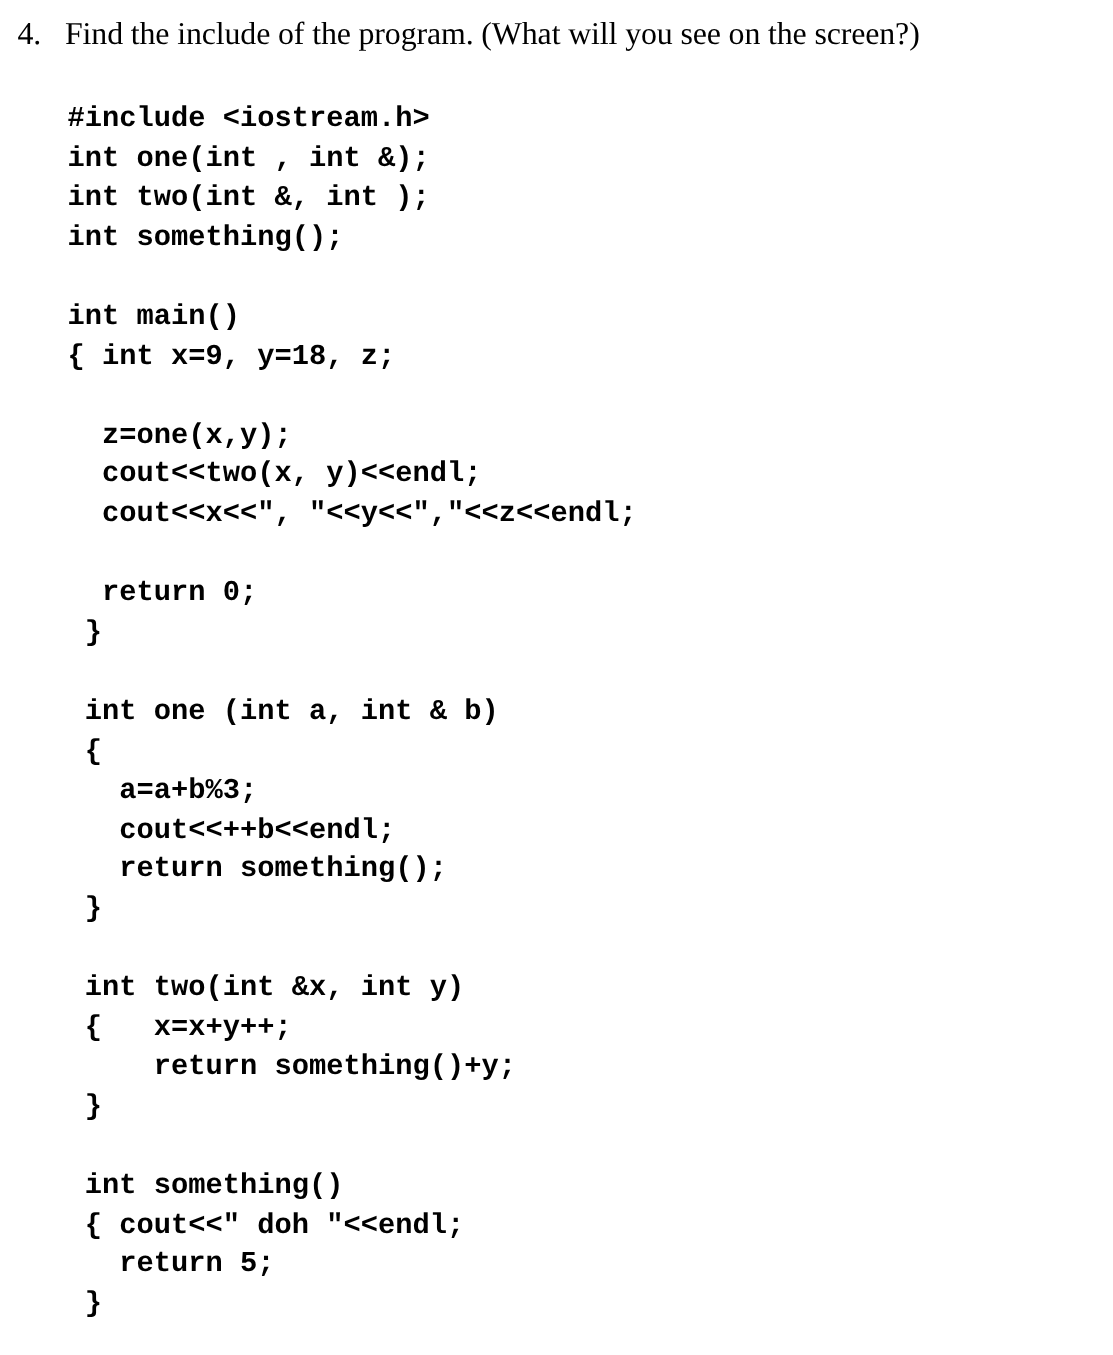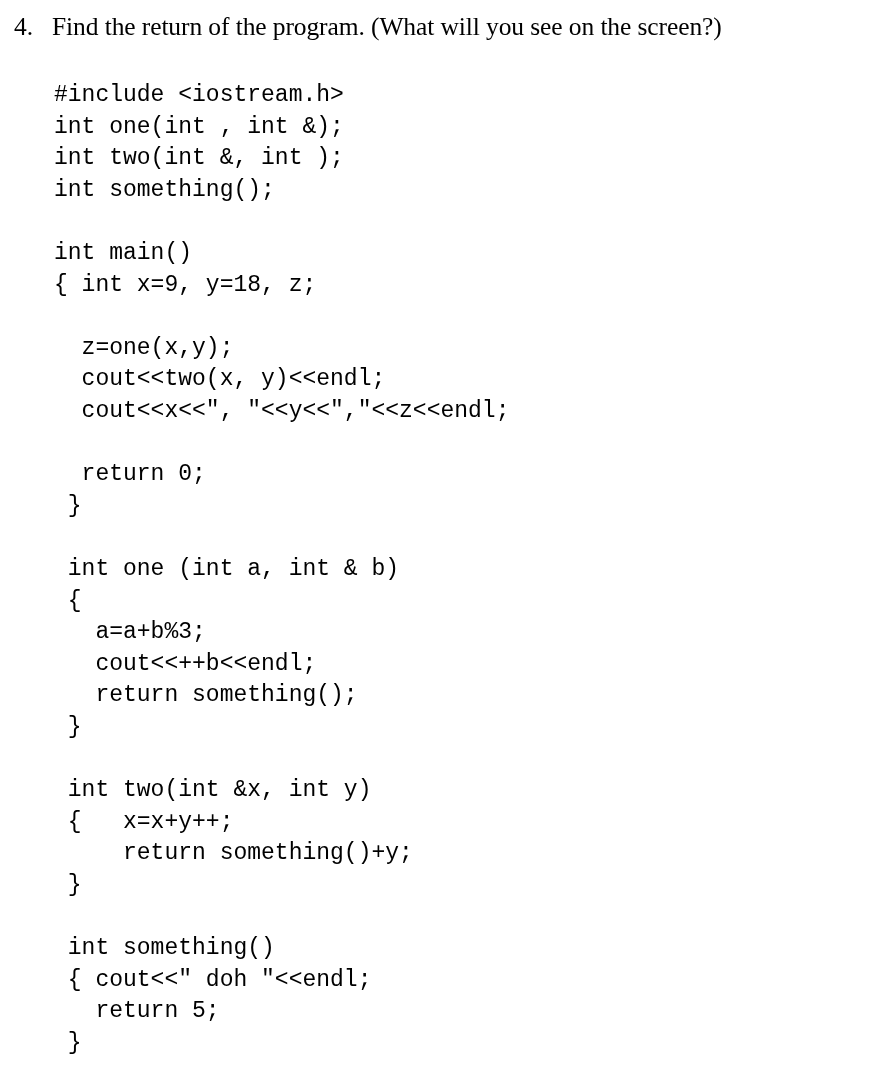--- a/index.html
+++ b/index.html
@@ -51,36 +51,37 @@
   .code-listing {
     position: absolute;
     left: 0;
     top: 80px;
     width: 890px;
     font-family: "Liberation Mono", "DejaVu Sans Mono", monospace;
     font-size: 23px;
     line-height: 31.6px;
     white-space: pre;
     letter-spacing: 0px;
+    font-weight: bold;
   }
   .code-line {
     display: block;
     height: 31.6px;
     padding-left: 54px;
     white-space: pre;
   }
   .code-line.blank {
     height: 31.6px;
   }
 </style>
 </head>
 <body>
 
 <div class="page">
 
   <div class="question">
     <span class="question-number">4.</span>
-    <span class="question-text">Find the return of the program. (What will you see on the screen?)</span>
+    <span class="question-text">Find the include of the program. (What will you see on the screen?)</span>
   </div>
 
   <div class="code-listing"><div class="code-line">#include &lt;iostream.h&gt;</div><div class="code-line">int one(int , int &amp;);</div><div class="code-line">int two(int &amp;, int );</div><div class="code-line">int something();</div><div class="code-line blank"></div><div class="code-line">int main()</div><div class="code-line">{ int x=9, y=18, z;</div><div class="code-line blank"></div><div class="code-line">  z=one(x,y);</div><div class="code-line">  cout&lt;&lt;two(x, y)&lt;&lt;endl;</div><div class="code-line">  cout&lt;&lt;x&lt;&lt;", "&lt;&lt;y&lt;&lt;","&lt;&lt;z&lt;&lt;endl;</div><div class="code-line blank"></div><div class="code-line">  return 0;</div><div class="code-line"> }</div><div class="code-line blank"></div><div class="code-line"> int one (int a, int &amp; b)</div><div class="code-line"> {</div><div class="code-line">   a=a+b%3;</div><div class="code-line">   cout&lt;&lt;++b&lt;&lt;endl;</div><div class="code-line">   return something();</div><div class="code-line"> }</div><div class="code-line blank"></div><div class="code-line"> int two(int &amp;x, int y)</div><div class="code-line"> {   x=x+y++;</div><div class="code-line">     return something()+y;</div><div class="code-line"> }</div><div class="code-line blank"></div><div class="code-line"> int something()</div><div class="code-line"> { cout&lt;&lt;" doh "&lt;&lt;endl;</div><div class="code-line">   return 5;</div><div class="code-line"> }</div></div>
 
 </div>
 
 </body></html>

